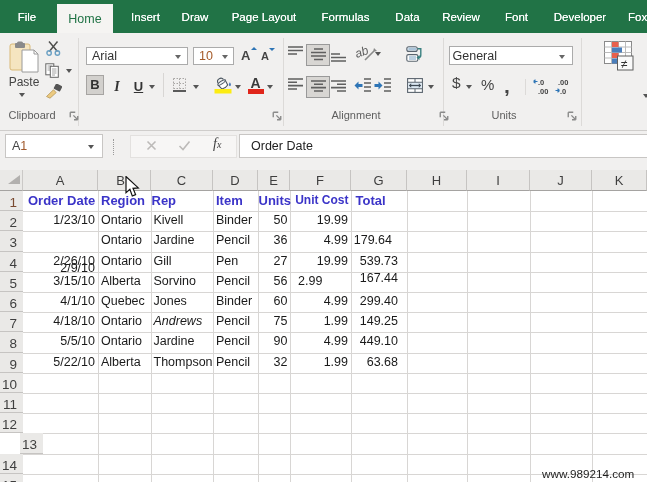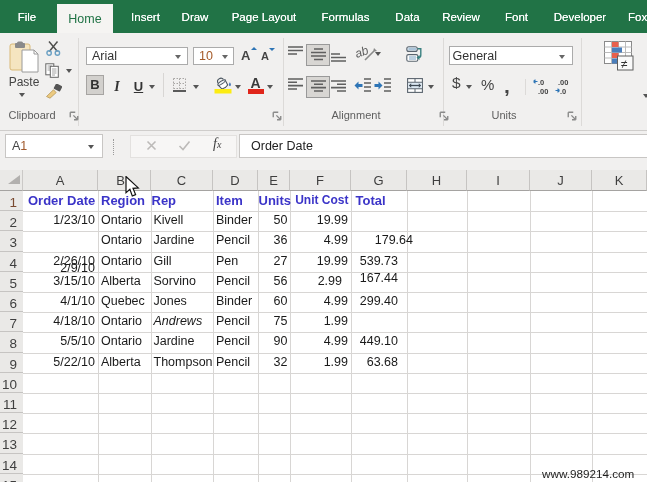--- a/index.html
+++ b/index.html
@@ -275,21 +275,21 @@
     <div class="rowhdr" style="top:162.4px; height:20.2px; line-height:20.2px; padding-top:2px;">8</div>
     <div class="gl-h" style="top:202.8px;"></div>
     <div class="rowhdr" style="top:182.6px; height:20.2px; line-height:20.2px; padding-top:2px;">9</div>
     <div class="gl-h" style="top:223.0px;"></div>
     <div class="rowhdr" style="top:202.8px; height:20.2px; line-height:20.2px; padding-top:2px;">10</div>
     <div class="gl-h" style="top:243.2px;"></div>
     <div class="rowhdr" style="top:223.0px; height:20.2px; line-height:20.2px; padding-top:2px;">11</div>
     <div class="gl-h" style="top:263.4px;"></div>
     <div class="rowhdr" style="top:243.2px; height:20.2px; line-height:20.2px; padding-top:2px;">12</div>
     <div class="gl-h" style="top:283.6px;"></div>
-    <div class="rowhdr" style="top:263.4px; height:20.2px; line-height:20.2px; padding-top:2px;">13</div>
+    <div class="rowhdr" style="top:263.4px; height:20.2px; line-height:20.2px; padding-top:2px;margin-left:20px;">13</div>
     <div class="gl-h" style="top:303.8px;"></div>
     <div class="rowhdr" style="top:283.6px; height:20.2px; line-height:20.2px; padding-top:2px;">14</div>
     <div class="rowhdr" style="top:303.8px; height:20.2px; line-height:20.2px; padding-top:2px;">15</div>
     <div class="hdrcell" style="top:21px; height:20.2px; line-height:19.2px; left:28px;">Order Date</div>
     <div class="hdrcell" style="top:21px; height:20.2px; line-height:19.2px; left:101px;">Region</div>
     <div class="hdrcell" style="top:21px; height:20.2px; line-height:19.2px; left:151.5px;">Rep</div>
     <div class="hdrcell" style="top:21px; height:20.2px; line-height:19.2px; left:216px;">Item</div>
     <div class="hdrcell" style="top:21px; height:20.2px; line-height:19.2px; left:258.5px; width:31.5px; text-align:right;">Units</div>
     <div class="hdrcell" style="top:21px; height:20.2px; line-height:19.2px; left:290px; width:58.5px; text-align:right; font-size:12px;">Unit Cost</div>
     <div class="hdrcell" style="top:21px; height:20.2px; line-height:19.2px; left:355.5px;">Total</div>
@@ -298,48 +298,49 @@
     <div class="cell" style="top:41.2px; height:20.2px; line-height:19.2px; left:153.5px;">Kivell</div>
     <div class="cell" style="top:41.2px; height:20.2px; line-height:19.2px; left:216px;">Binder</div>
     <div class="cell" style="top:41.2px; height:20.2px; line-height:19.2px; left:258px; width:29.5px; text-align:right;">50</div>
     <div class="cell" style="top:41.2px; height:20.2px; line-height:19.2px; left:290px; width:58px; text-align:right;">19.99</div>
     <div class="cell" style="top:61.4px; height:20.2px; line-height:19.2px; left:23px; width:72px; text-align:right;margin-top:28px;">2/9/10</div>
     <div class="cell" style="top:61.4px; height:20.2px; line-height:19.2px; left:101px;">Ontario</div>
     <div class="cell" style="top:61.4px; height:20.2px; line-height:19.2px; left:153.5px;">Jardine</div>
     <div class="cell" style="top:61.4px; height:20.2px; line-height:19.2px; left:216px;">Pencil</div>
     <div class="cell" style="top:61.4px; height:20.2px; line-height:19.2px; left:258px; width:29.5px; text-align:right;">36</div>
     <div class="cell" style="top:61.4px; height:20.2px; line-height:19.2px; left:290px; width:58px; text-align:right;">4.99</div>
-    <div class="cell" style="top:61.4px; height:20.2px; line-height:19.2px; left:325px; width:88px; text-align:right;">179.64</div>
+    <div class="cell" style="top:61.4px; height:20.2px; line-height:19.2px; left:304px; width:88px; text-align:right;">179.64</div>
     <div class="cell" style="top:81.6px; height:20.2px; line-height:19.2px; left:23px; width:72px; text-align:right;">2/26/10</div>
     <div class="cell" style="top:81.6px; height:20.2px; line-height:19.2px; left:101px;">Ontario</div>
     <div class="cell" style="top:81.6px; height:20.2px; line-height:19.2px; left:153.5px;">Gill</div>
     <div class="cell" style="top:81.6px; height:20.2px; line-height:19.2px; left:216px;">Pen</div>
     <div class="cell" style="top:81.6px; height:20.2px; line-height:19.2px; left:258px; width:29.5px; text-align:right;">27</div>
     <div class="cell" style="top:81.6px; height:20.2px; line-height:19.2px; left:290px; width:58px; text-align:right;">19.99</div>
     <div class="cell" style="top:81.6px; height:20.2px; line-height:19.2px; left:310px; width:88px; text-align:right;">539.73</div>
     <div class="cell" style="top:101.8px; height:20.2px; line-height:19.2px; left:23px; width:72px; text-align:right;">3/15/10</div>
     <div class="cell" style="top:101.8px; height:20.2px; line-height:19.2px; left:101px;">Alberta</div>
     <div class="cell" style="top:101.8px; height:20.2px; line-height:19.2px; left:153.5px;">Sorvino</div>
     <div class="cell" style="top:101.8px; height:20.2px; line-height:19.2px; left:216px;">Pencil</div>
     <div class="cell" style="top:101.8px; height:20.2px; line-height:19.2px; left:258px; width:29.5px; text-align:right;">56</div>
-    <div class="cell" style="top:101.8px; height:20.2px; line-height:19.2px; left:284px; width:58px; text-align:right;">2.99</div>
+    <div class="cell" style="top:101.8px; height:20.2px; line-height:19.2px; left:290px; width:58px; padding-left:8px;">2.99</div>
     <div class="cell" style="top:99px; height:20.2px; line-height:19.2px; left:310px; width:88px; text-align:right;">167.44</div>
     <div class="cell" style="top:122.0px; height:20.2px; line-height:19.2px; left:23px; width:72px; text-align:right;">4/1/10</div>
     <div class="cell" style="top:122.0px; height:20.2px; line-height:19.2px; left:101px;">Quebec</div>
     <div class="cell" style="top:122.0px; height:20.2px; line-height:19.2px; left:153.5px;">Jones</div>
     <div class="cell" style="top:122.0px; height:20.2px; line-height:19.2px; left:216px;">Binder</div>
     <div class="cell" style="top:122.0px; height:20.2px; line-height:19.2px; left:258px; width:29.5px; text-align:right;">60</div>
     <div class="cell" style="top:122.0px; height:20.2px; line-height:19.2px; left:290px; width:58px; text-align:right;">4.99</div>
     <div class="cell" style="top:122.0px; height:20.2px; line-height:19.2px; left:310px; width:88px; text-align:right;">299.40</div>
     <div class="cell" style="top:142.2px; height:20.2px; line-height:19.2px; left:23px; width:72px; text-align:right;">4/18/10</div>
     <div class="cell" style="top:142.2px; height:20.2px; line-height:19.2px; left:101px;">Ontario</div>
     <div class="cell" style="top:142.2px; height:20.2px; line-height:19.2px; left:153.5px;font-style:italic;">Andrews</div>
     <div class="cell" style="top:142.2px; height:20.2px; line-height:19.2px; left:216px;">Pencil</div>
     <div class="cell" style="top:142.2px; height:20.2px; line-height:19.2px; left:258px; width:29.5px; text-align:right;">75</div>
     <div class="cell" style="top:142.2px; height:20.2px; line-height:19.2px; left:290px; width:58px; text-align:right;">1.99</div>
+    <div class="cell" style="top:142.2px; height:20.2px; line-height:19.2px; left:310px; width:88px; text-align:right;">149.25</div>
     <div class="cell" style="top:162.4px; height:20.2px; line-height:19.2px; left:23px; width:72px; text-align:right;">5/5/10</div>
     <div class="cell" style="top:162.4px; height:20.2px; line-height:19.2px; left:101px;">Ontario</div>
     <div class="cell" style="top:162.4px; height:20.2px; line-height:19.2px; left:153.5px;">Jardine</div>
     <div class="cell" style="top:162.4px; height:20.2px; line-height:19.2px; left:216px;">Pencil</div>
     <div class="cell" style="top:162.4px; height:20.2px; line-height:19.2px; left:258px; width:29.5px; text-align:right;">90</div>
     <div class="cell" style="top:162.4px; height:20.2px; line-height:19.2px; left:290px; width:58px; text-align:right;">4.99</div>
     <div class="cell" style="top:162.4px; height:20.2px; line-height:19.2px; left:310px; width:88px; text-align:right;">449.10</div>
     <div class="cell" style="top:182.6px; height:20.2px; line-height:19.2px; left:23px; width:72px; text-align:right;">5/22/10</div>
     <div class="cell" style="top:182.6px; height:20.2px; line-height:19.2px; left:101px;">Alberta</div>
     <div class="cell" style="top:182.6px; height:20.2px; line-height:19.2px; left:153.5px;">Thompson</div>

